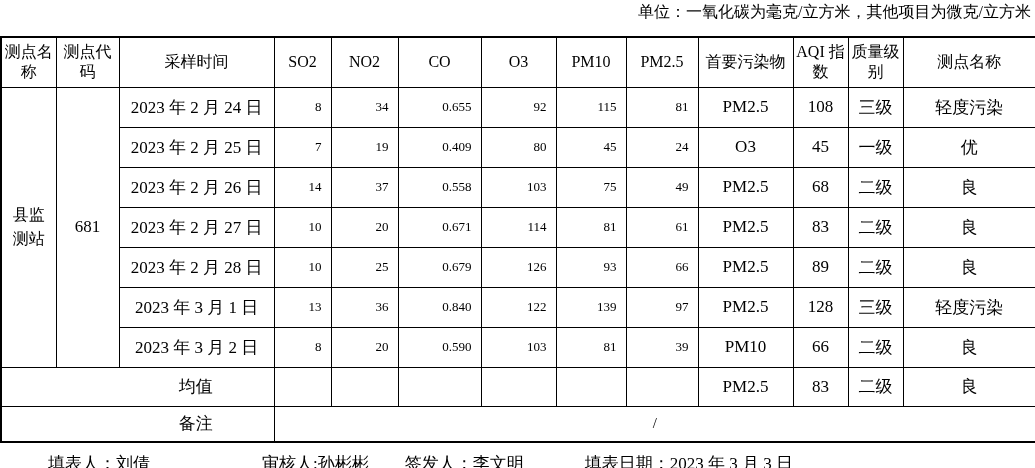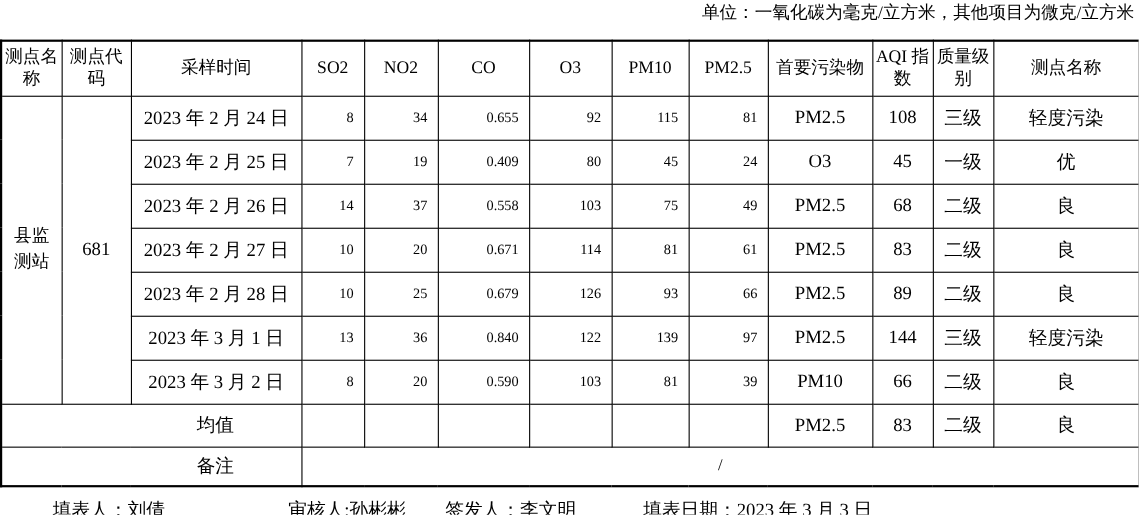--- a/index.html
+++ b/index.html
@@ -167,21 +167,21 @@
     </tr>
     <tr class="data-row">
       <td>2023 年 3 月 1 日</td>
       <td class="num">13</td>
       <td class="num">36</td>
       <td class="num">0.840</td>
       <td class="num">122</td>
       <td class="num">139</td>
       <td class="num">97</td>
       <td>PM2.5</td>
-      <td>144</td>
+      <td>128</td>
       <td>三级</td>
       <td>轻度污染</td>
     </tr>
     <tr class="data-row">
       <td>2023 年 3 月 2 日</td>
       <td class="num">8</td>
       <td class="num">20</td>
       <td class="num">0.590</td>
       <td class="num">103</td>
       <td class="num">81</td>

